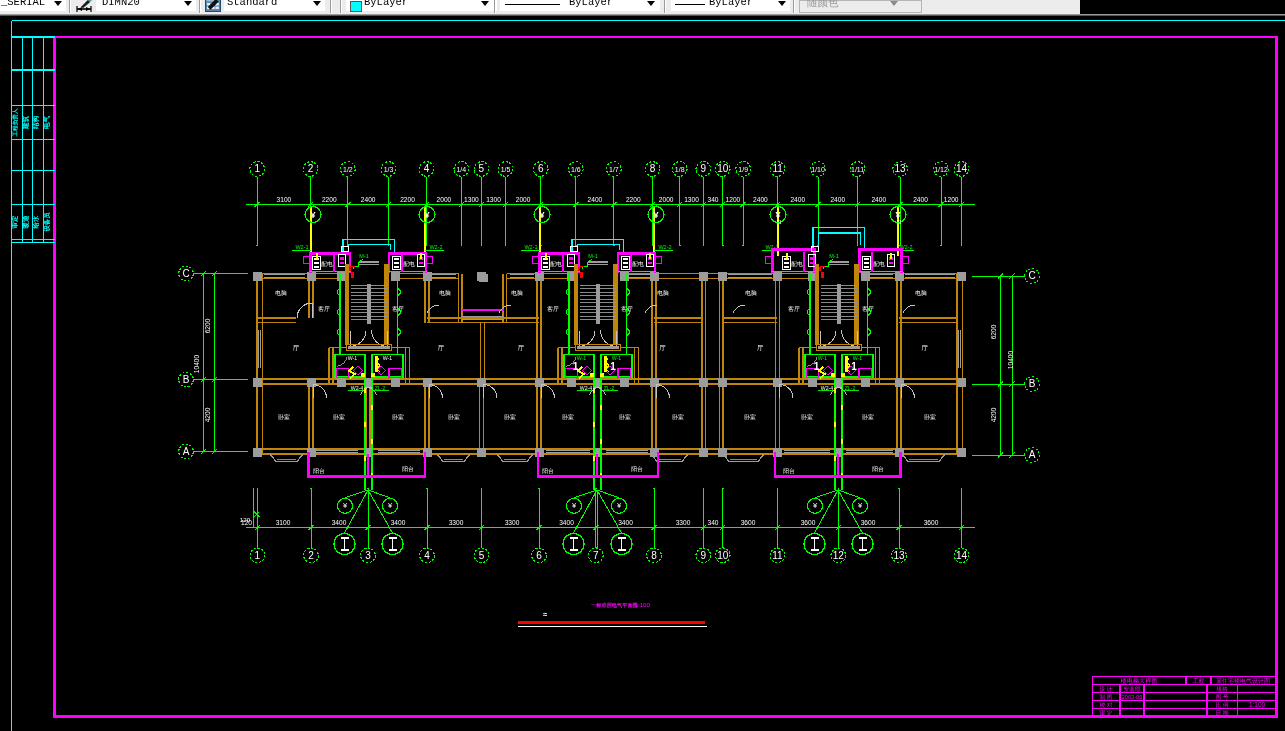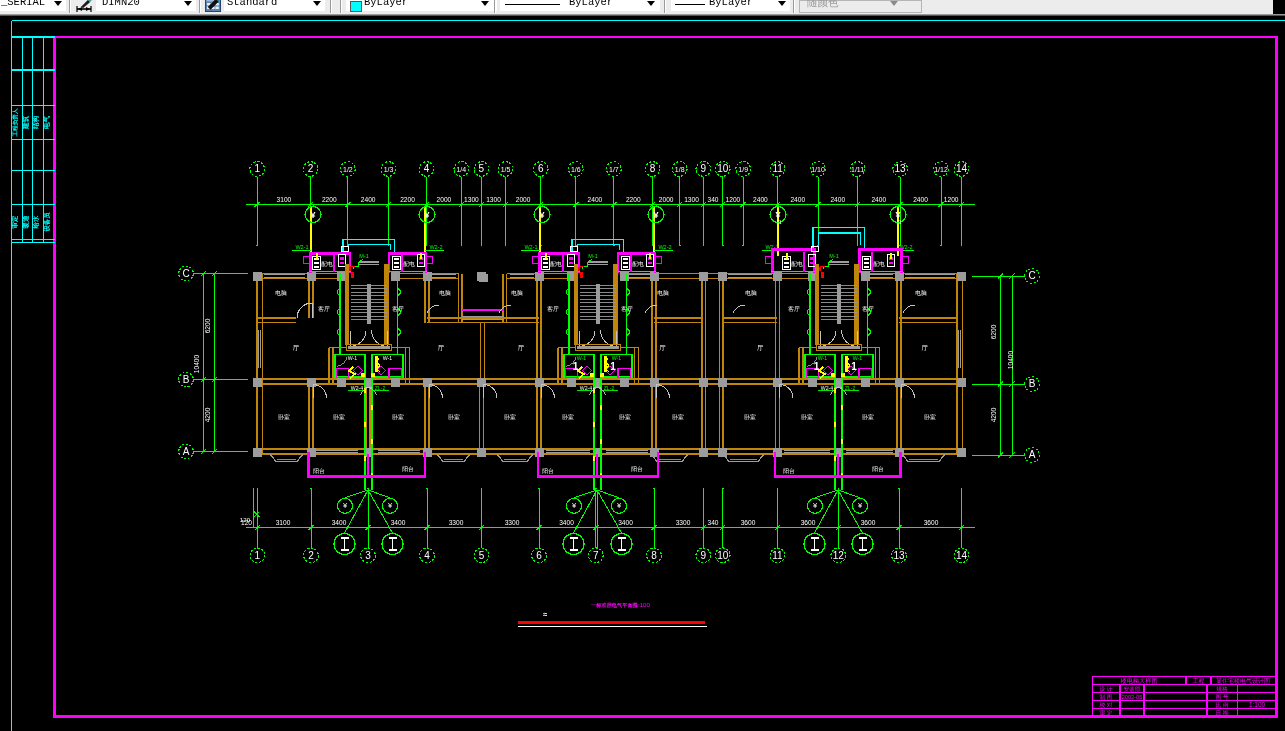--- a/index.html
+++ b/index.html
@@ -1,15 +1,15 @@
 <!DOCTYPE html>
 <html><head><meta charset="utf-8">
 <style>
 html,body{margin:0;padding:0;background:#000;width:1285px;height:731px;overflow:hidden;font-family:"Liberation Sans",sans-serif}
-#tb{position:absolute;left:0;top:0;width:1273px;height:13.5px;background:#ececec;z-index:10}
+#tb{position:absolute;left:0;top:0;width:1080px;height:13.5px;background:#ececec;z-index:10}
 #tbh{position:absolute;left:0;top:13.5px;width:1285px;height:0.8px;background:#fff;z-index:10}
 #tbs{position:absolute;left:0;top:14.3px;width:1285px;height:1.1px;background:#9a9a9a;z-index:10}
 #tbs2{position:absolute;left:0;top:15.4px;width:1285px;height:1.1px;background:#555;z-index:10}
 text{font-family:"Liberation Sans",sans-serif}
 </style></head>
 <body>
 <svg width="1285" height="731" style="position:absolute;left:0;top:0" shape-rendering="crispEdges">
 <line x1="11.5" y1="20.5" x2="1290" y2="20.5" stroke="#00ffff" stroke-width="1.2" stroke-linecap="butt"></line>
 <line x1="11.5" y1="20.5" x2="11.5" y2="735" stroke="#00ffff" stroke-width="1.2" stroke-linecap="butt"></line>
 <rect x="54.5" y="37" width="1222" height="679.8" stroke="#ff00ff" stroke-width="2.6" fill="none"></rect>

